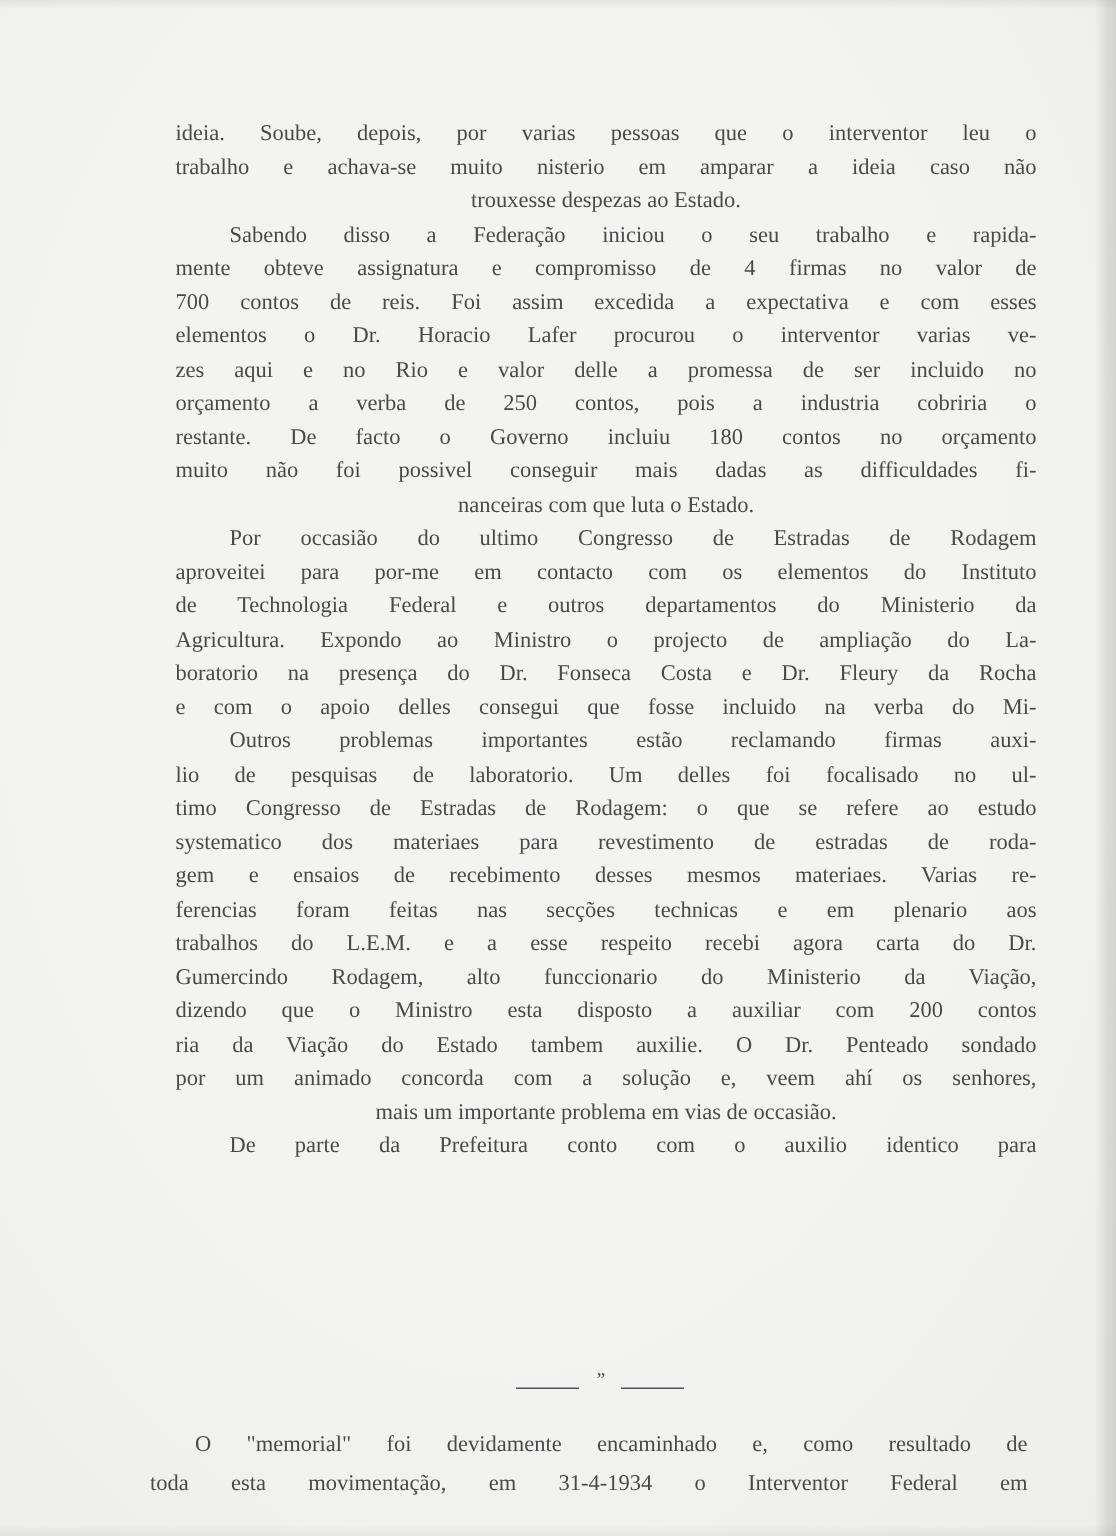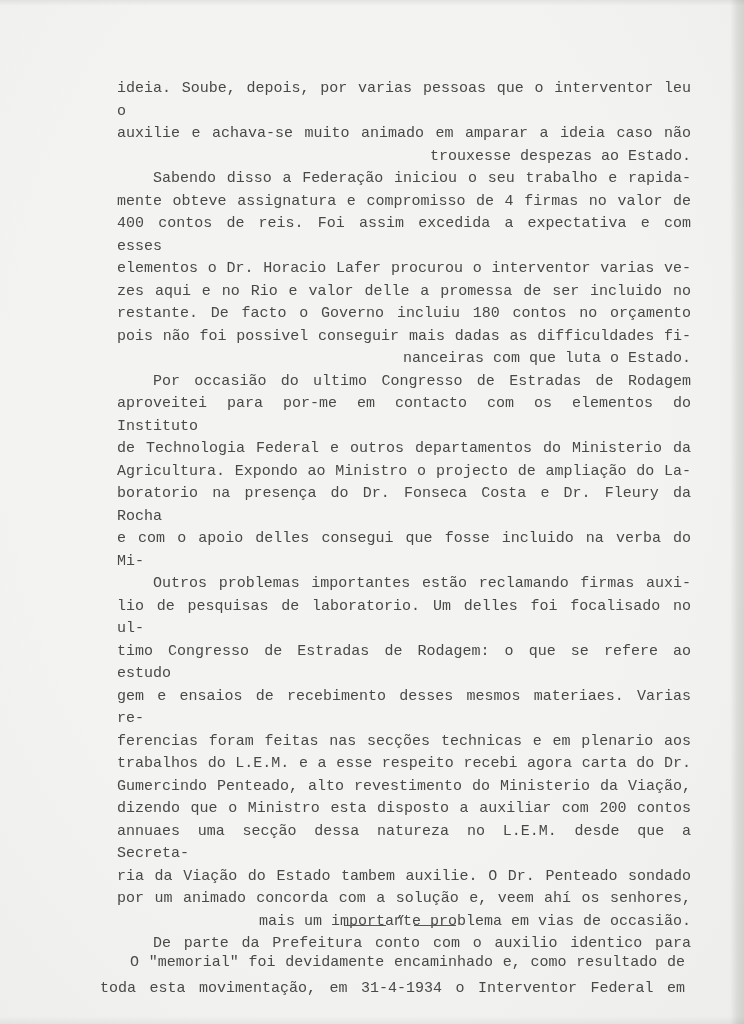--- a/index.html
+++ b/index.html
@@ -8,21 +8,21 @@
     width: 744px;
     height: 1024px;
     overflow: hidden;
   }
   .page {
     position: relative;
     width: 744px;
     height: 1024px;
     background:
       radial-gradient(ellipse at 45% 40%, var(--paper, #f3f3f1) 55%, #ededeb 100%);
-    font-family: Liberation Mono, monospace;
+    font-family: Liberation Serif, serif;
     color: var(--ink, #494949);
   }
   
   .edge-right {
     position: absolute;
     top: 0; right: 0;
     width: 14px; height: 100%;
     background: linear-gradient(to right, rgba(90,90,85,0) 0%, rgba(90,90,85,0.14) 55%, rgba(90,90,85,0.20) 100%);
   }
   .edge-top {
@@ -40,21 +40,21 @@
   
   .body-text {
     position: absolute;
     left: 117px;
     top: 78px;
     width: 574px;
     font-size: 15px;
     line-height: 22.5px;
     letter-spacing: 0;
   }
-  .tline { text-align: right; white-space: normal; }
+  .tline { text-align: center; white-space: normal; }
   .tline.just { text-align: justify; text-align-last: justify; }
   .tline.ind { text-indent: 36px; }
   
   .divider {
     position: absolute;
     left: 340px;
     top: 908px;
     width: 120px;
     height: 22px;
     display: flex;
@@ -85,45 +85,46 @@
   }
   .footer-text .tline.ind { text-indent: 30px; }
 </style>
 </head>
 <body>
 
 <div class="page">
 
   <div class="body-text" id="body-text">
       <div class="tline just">ideia. Soube, depois, por varias pessoas que o interventor leu o</div>
-      <div class="tline just">auxilie e achava-se muito animado em amparar a ideia caso não</div>
+      <div class="tline just">trabalho e achava-se muito nisterio em amparar a ideia caso não</div>
       <div class="tline">trouxesse despezas ao Estado.</div>
       <div class="tline just ind">Sabendo disso a Federação iniciou o seu trabalho e rapida-</div>
       <div class="tline just">mente obteve assignatura e compromisso de 4 firmas no valor de</div>
-      <div class="tline just">400 contos de reis. Foi assim excedida a expectativa e com esses</div>
+      <div class="tline just">700 contos de reis. Foi assim excedida a expectativa e com esses</div>
       <div class="tline just">elementos o Dr. Horacio Lafer procurou o interventor varias ve-</div>
       <div class="tline just">zes aqui e no Rio e valor delle a promessa de ser incluido no</div>
+      <div class="tline just">orçamento a verba de 250 contos, pois a industria cobriria o</div>
       <div class="tline just">restante. De facto o Governo incluiu 180 contos no orçamento</div>
-      <div class="tline just">pois não foi possivel conseguir mais dadas as difficuldades fi-</div>
+      <div class="tline just">muito não foi possivel conseguir mais dadas as difficuldades fi-</div>
       <div class="tline">nanceiras com que luta o Estado.</div>
       <div class="tline just ind">Por occasião do ultimo Congresso de Estradas de Rodagem</div>
       <div class="tline just">aproveitei para por-me em contacto com os elementos do Instituto</div>
       <div class="tline just">de Technologia Federal e outros departamentos do Ministerio da</div>
       <div class="tline just">Agricultura. Expondo ao Ministro o projecto de ampliação do La-</div>
       <div class="tline just">boratorio na presença do Dr. Fonseca Costa e Dr. Fleury da Rocha</div>
       <div class="tline just">e com o apoio delles consegui que fosse incluido na verba do Mi-</div>
       <div class="tline just ind">Outros problemas importantes estão reclamando firmas auxi-</div>
       <div class="tline just">lio de pesquisas de laboratorio. Um delles foi focalisado no ul-</div>
       <div class="tline just">timo Congresso de Estradas de Rodagem: o que se refere ao estudo</div>
+      <div class="tline just">systematico dos materiaes para revestimento de estradas de roda-</div>
       <div class="tline just">gem e ensaios de recebimento desses mesmos materiaes. Varias re-</div>
       <div class="tline just">ferencias foram feitas nas secções technicas e em plenario aos</div>
       <div class="tline just">trabalhos do L.E.M. e a esse respeito recebi agora carta do Dr.</div>
-      <div class="tline just">Gumercindo Penteado, alto revestimento do Ministerio da Viação,</div>
+      <div class="tline just">Gumercindo Rodagem, alto funccionario do Ministerio da Viação,</div>
       <div class="tline just">dizendo que o Ministro esta disposto a auxiliar com 200 contos</div>
-      <div class="tline just">annuaes uma secção dessa natureza no L.E.M. desde que a Secreta-</div>
       <div class="tline just">ria da Viação do Estado tambem auxilie. O Dr. Penteado sondado</div>
       <div class="tline just">por um animado concorda com a solução e, veem ahí os senhores,</div>
       <div class="tline">mais um importante problema em vias de occasião.</div>
       <div class="tline just ind">De parte da Prefeitura conto com o auxilio identico para</div>
     </div>
 
   <div class="divider">
     <span class="rule"></span>
     <span class="mark">”</span>
     <span class="rule"></span>

